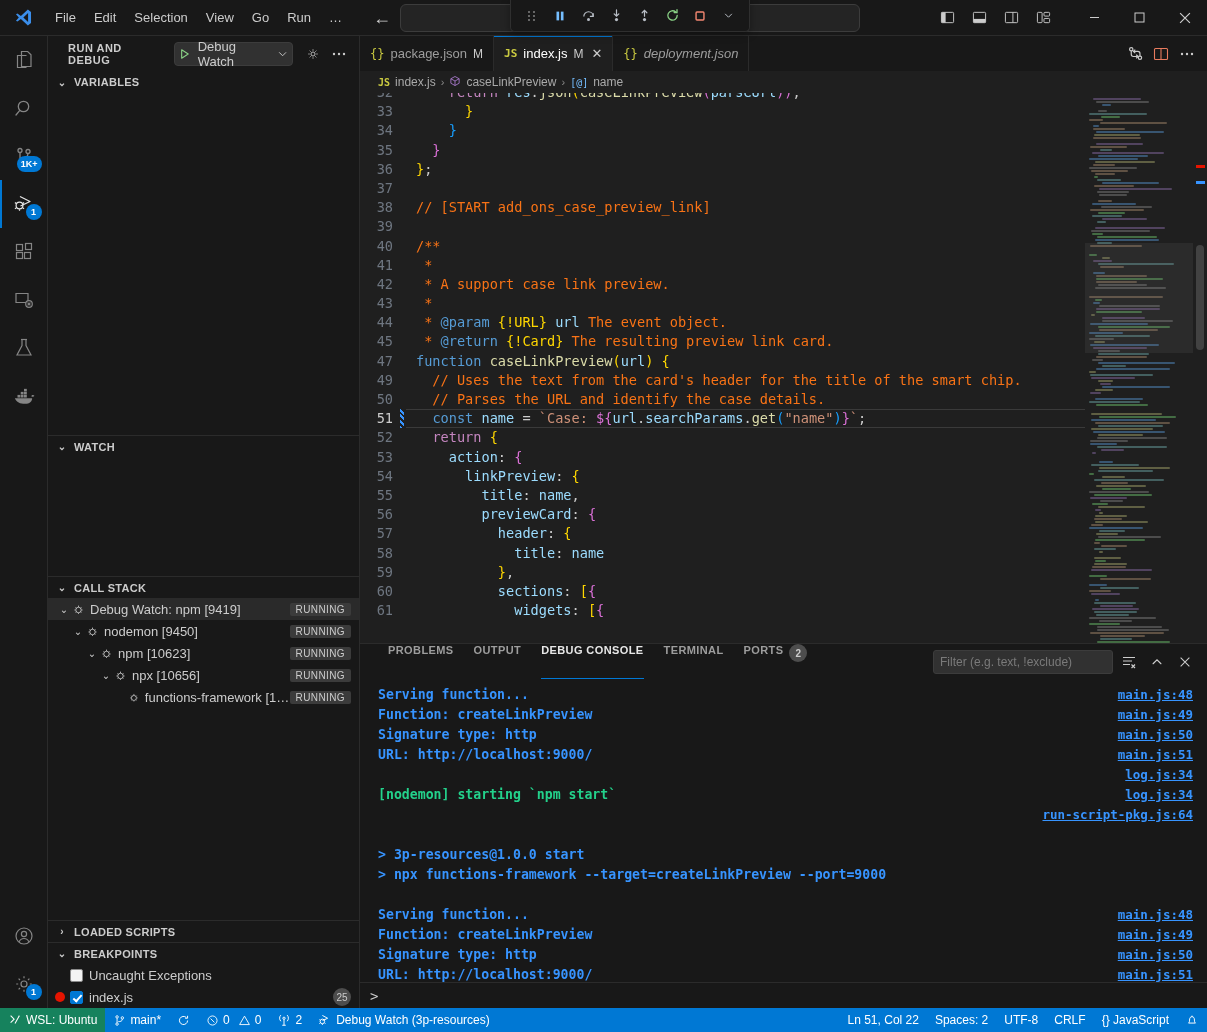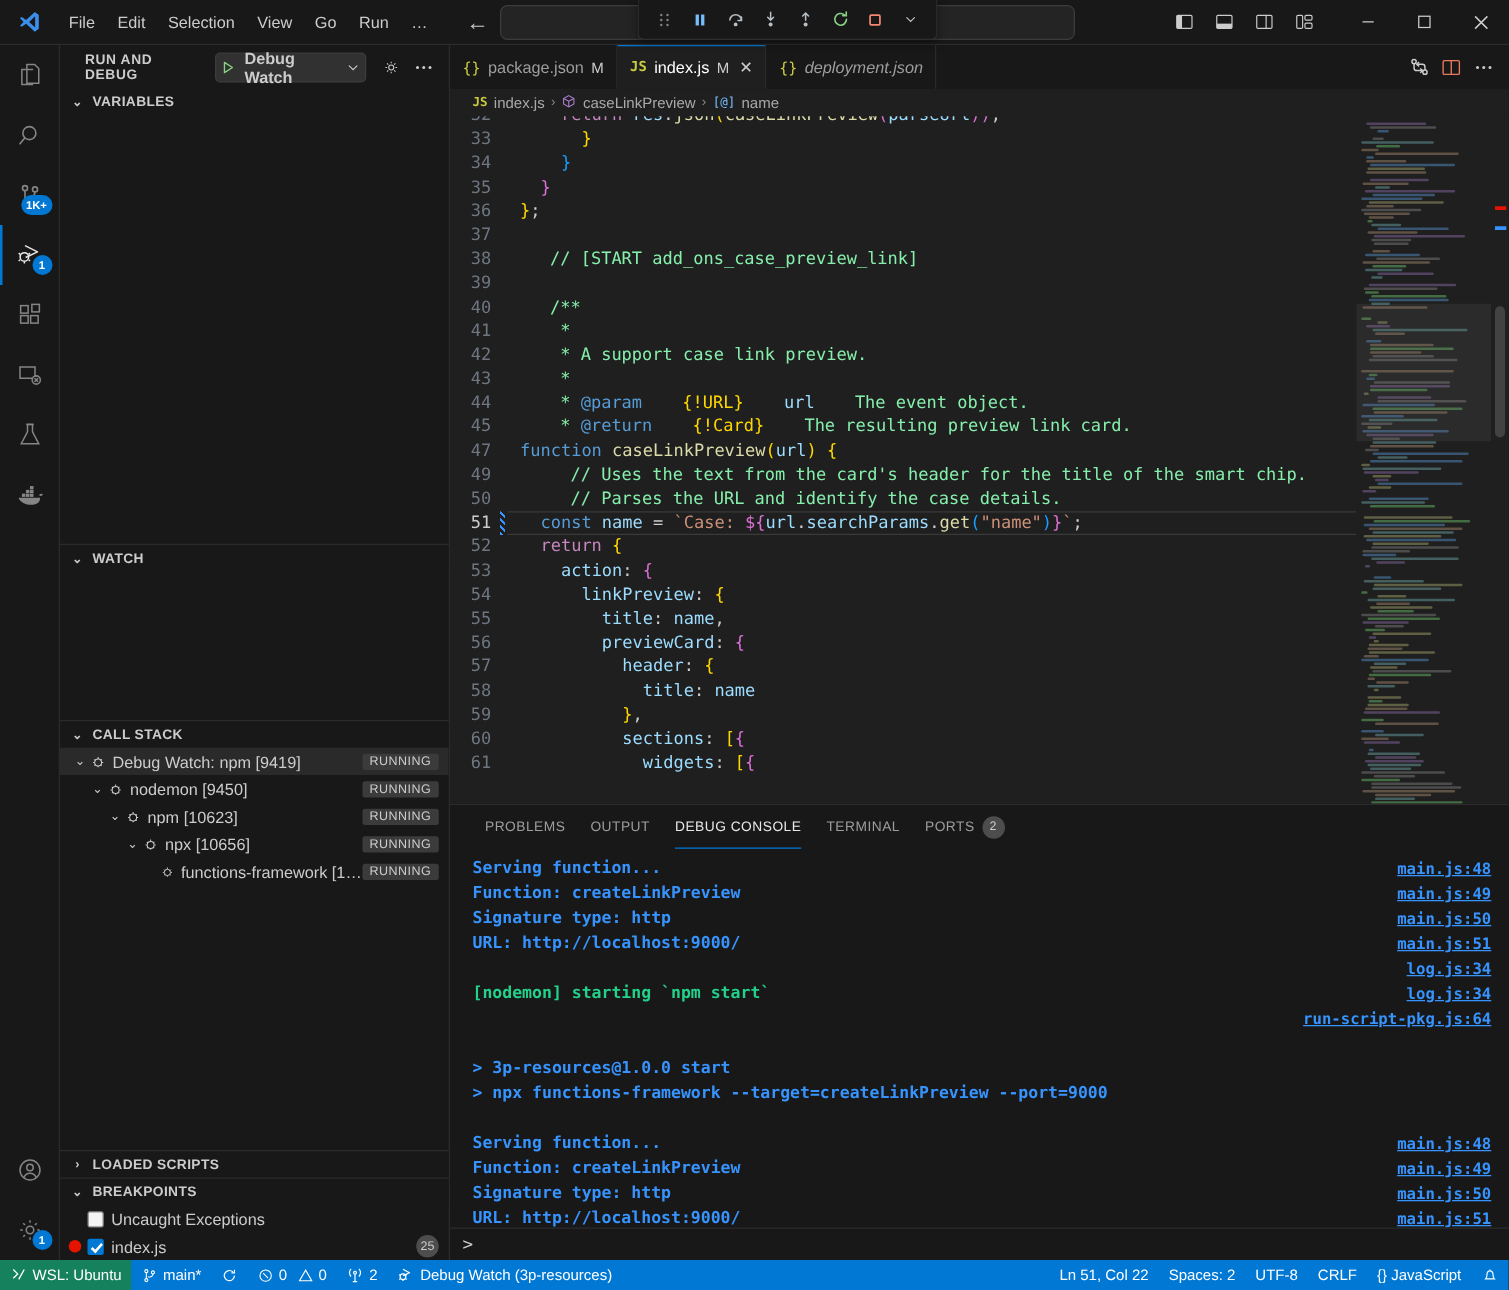--- a/index.html
+++ b/index.html
@@ -74,21 +74,21 @@
     display: flex; flex-direction: column; flex: 0 0 312px; min-height:0;
   }
   .sb-title {
     height: 35px; display: flex; align-items: center; padding: 0 8px 0 20px; gap: 8px;
   }
   .sb-title-text { font-size: 11px; font-weight: 700; letter-spacing:.5px; color: #cccccc; text-transform: uppercase; }
   .launch-select {
     display:flex; align-items:center; background: #313131; border:1px solid #3c3c3c;
     border-radius: 4px; height: 24px; padding: 0 4px 0 2px; gap: 6px; margin-left: 4px;
   }
-  .launch-name { font-size: 13px; color:#cccccc;font-weight:bold; }
+  .launch-name { font-size: 13px; color:#cccccc; }
   .sb-title-actions { margin-left: auto; display:flex; align-items:center; gap: 2px; }
   .ico-btn { width:24px;height:24px;display:flex;align-items:center;justify-content:center;border-radius:4px;}
 
   .section-header {
     height: 22px; display: flex; align-items: center; gap: 4px;
     padding-left: 6px; font-size: 11px; font-weight: 700; letter-spacing:.3px;
     color: #cccccc; background: #181818; border-top:1px solid #2b2b2b;
     text-transform: uppercase;
   }
   .twisty { width: 16px; text-align: center; font-size: 10px; color:#cccccc; }
@@ -143,21 +143,21 @@
     font-family: "DejaVu Sans Mono", monospace;
   }
   .cline.cur .lnum { color: #cccccc; }
   .ctext { flex: 1; position: relative; padding-left: 10px;}
   .cline.cur { background: transparent; }
   .cur-border { position:absolute; left:46px; right:0; height:19.2px; border-top:1px solid #3a3a3a; border-bottom:1px solid #3a3a3a; pointer-events:none;}
   .gutter-mark { position:absolute; left:40px; width:4px; height:19.2px; background:
      repeating-linear-gradient(45deg,#3794ff 0 2px,transparent 2px 4px); }
 
   
-  .c-com  { color: #86efac; margin-left: 24px; }
+  .c-com  { color: #f97316; }
   .c-key  { color: #c586c0; }
   .c-key2 { color: #569cd6; }
   .c-fn   { color: #dcdcaa; }
   .c-var  { color: #9cdcfe; }
   .c-str  { color: #ce9178; }
   .c-br1  { color: #ffd700; }
   .c-br2  { color: #da70d6; }
   .c-br3  { color: #179fff; }
   .c-plain{ color: #cccccc; }
 
@@ -166,21 +166,21 @@
   .mm-slider { position:absolute; left:0; right:0; background: rgba(121,121,121,.14); }
   .scrollbar-v { width: 14px; flex: 0 0 14px; background:#1f1f1f; position: relative;}
   .sb-thumb { position:absolute; left:3px; width:8px; background:#424242; border-radius:4px;}
   .overview-marks { position:absolute; right:0; top:0; width:14px; height:100%; }
   .ovm { position:absolute; right:2px; width:9px; height:3px; }
 
   
   .panel { height: 365px; flex: 0 0 365px; background:#181818; border-top:1px solid #2b2b2b; display:flex; flex-direction:column; }
   .panel-tabs { height: 35px; flex:0 0 35px; display:flex; align-items:center; padding-left: 18px; gap: 0; }
   .ptab { font-size: 11px; letter-spacing:.4px; color:#9d9d9d; padding: 0 10px; height:35px;
-          display:flex; align-items:center; gap:6px; position:relative; text-transform:uppercase;}
+          display:flex; align-items:flex-start; gap:6px; position:relative; text-transform:uppercase;font-weight:bold;}
   .ptab.active { color:#e7e7e7; }
   .ptab.active::after { content:''; position:absolute; left:10px; right:10px; bottom:0; height:1px; background:#0078d4; }
   .ptab-badge { background:#4d4d4d; color:#cccccc; font-size:10px; min-width:18px; height:18px;
       border-radius:9px; display:flex;align-items:center;justify-content:center;}
   .panel-actions { margin-left:auto; display:flex; align-items:center; gap:4px; padding-right:10px; }
   .filter-box { width: 180px; height: 24px; background:#313131; border:1px solid #3c3c3c;
       border-radius:3px; display:flex; align-items:center; padding:0 6px; }
   .filter-box span { font-size:12px; color:#7a7a7a; white-space:nowrap; overflow:hidden;}
 
   .console { flex:1; position:relative; overflow:hidden; padding-left: 18px; padding-top: 6px;
@@ -831,20 +831,41 @@
           <div class="ptab active">
               <span>DEBUG CONSOLE</span>
             </div>
           <div class="ptab">
               <span>TERMINAL</span>
             </div>
           <div class="ptab">
             <span>PORTS</span>
             <span class="ptab-badge">2</span>
           </div>
+          <div class="panel-actions">
+            <div class="filter-box">
+              <span>Filter (e.g. text, !exclude)</span>
+            </div>
+            <div class="ico-btn">
+              <svg width="16" height="16" viewBox="0 0 16 16" fill="none" stroke="#cccccc" stroke-width="1.2">
+                  <path d="M2 3.5h12M2 7h9M2 10.5h7"></path>
+                  <path d="M10.5 10.5 14 14M14 10.5l-3.5 3.5"></path>
+                </svg>
+            </div>
+            <div class="ico-btn">
+              <svg width="14" height="14" viewBox="0 0 16 16" fill="none" stroke="#cccccc" stroke-width="1.3">
+                  <path d="M3.5 10 8 5.5 12.5 10" stroke-linecap="round"></path>
+                </svg>
+            </div>
+            <div class="ico-btn">
+              <svg width="14" height="14" viewBox="0 0 16 16" stroke="#cccccc" stroke-width="1.2">
+                  <path d="M3 3l10 10M13 3 3 13"></path>
+                </svg>
+            </div>
+          </div>
         </div>
 
         <div class="console" id="console-body">
             <div class="cons-line">
               <span class="cons-text blue">Serving function...</span>
               <span class="cons-src">main.js:48</span>
             </div>
             <div class="cons-line">
               <span class="cons-text blue">Function: createLinkPreview</span>
               <span class="cons-src">main.js:49</span>

